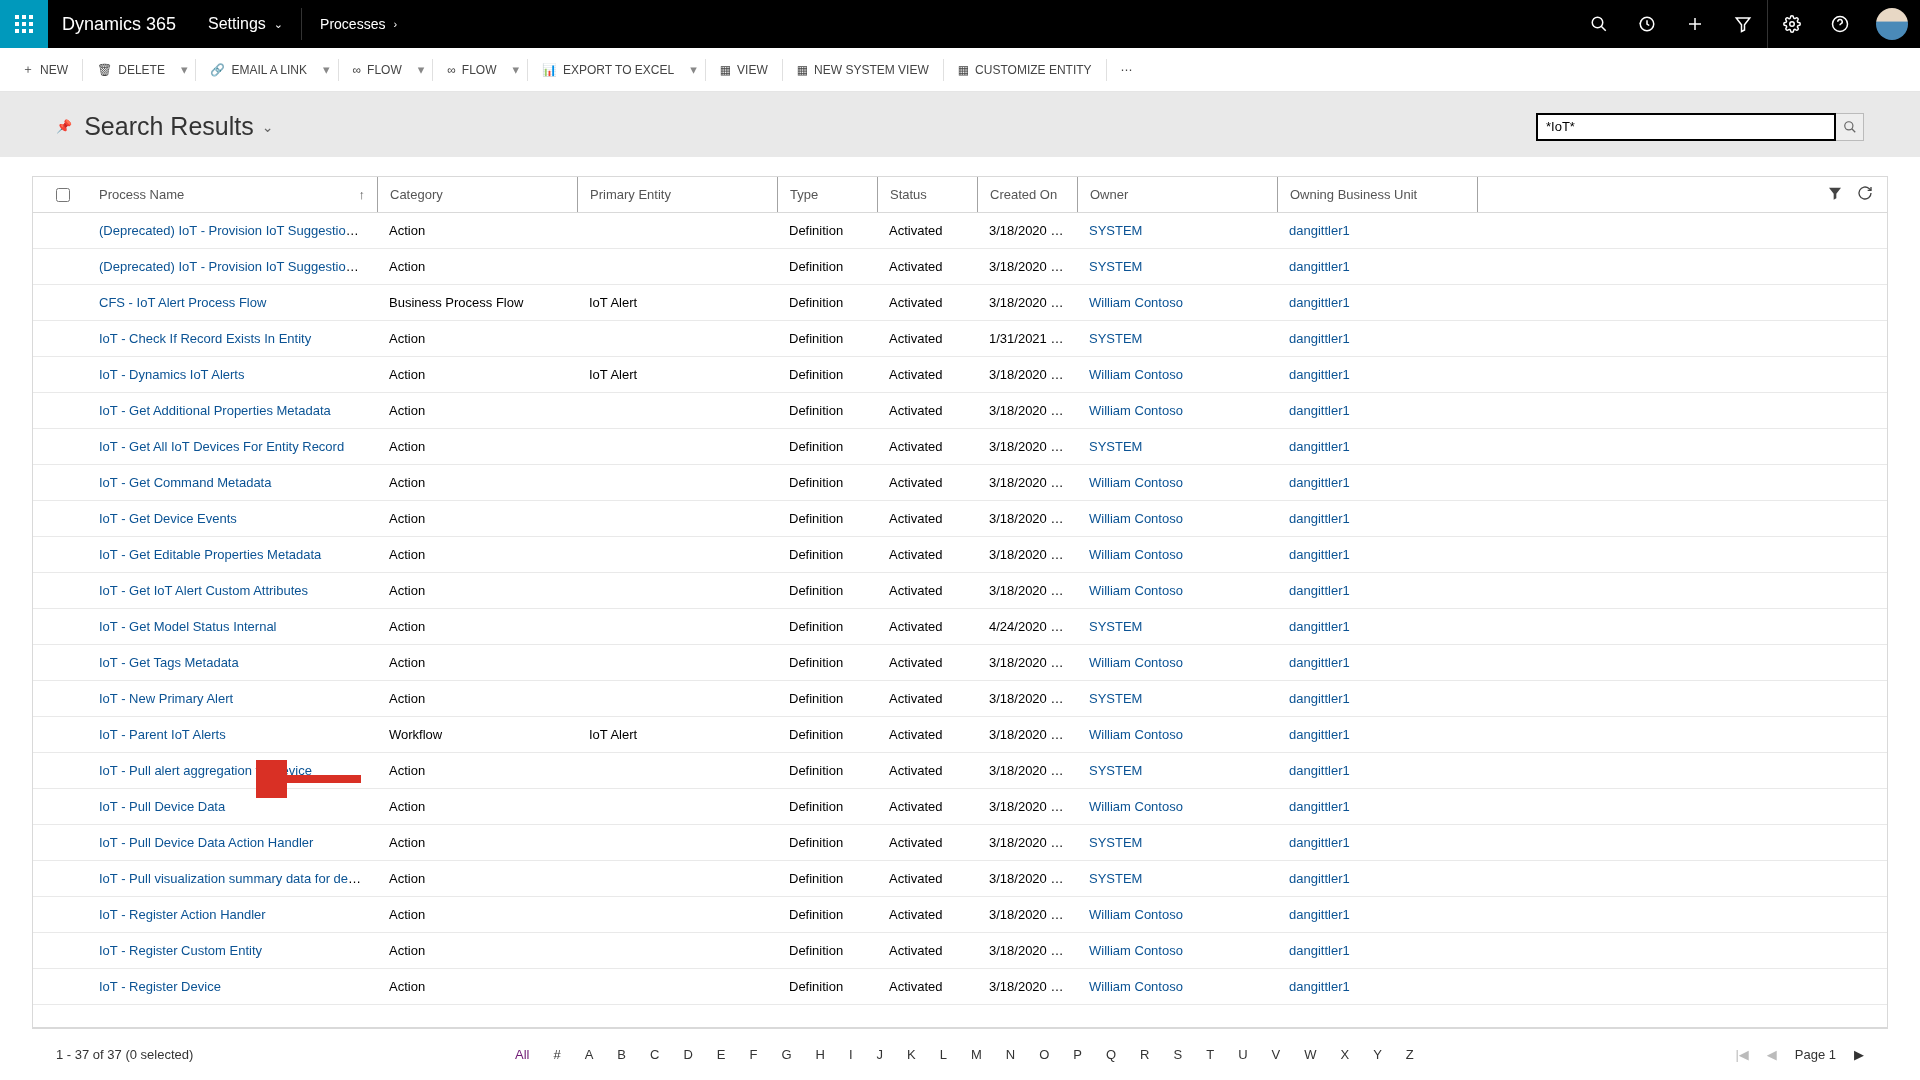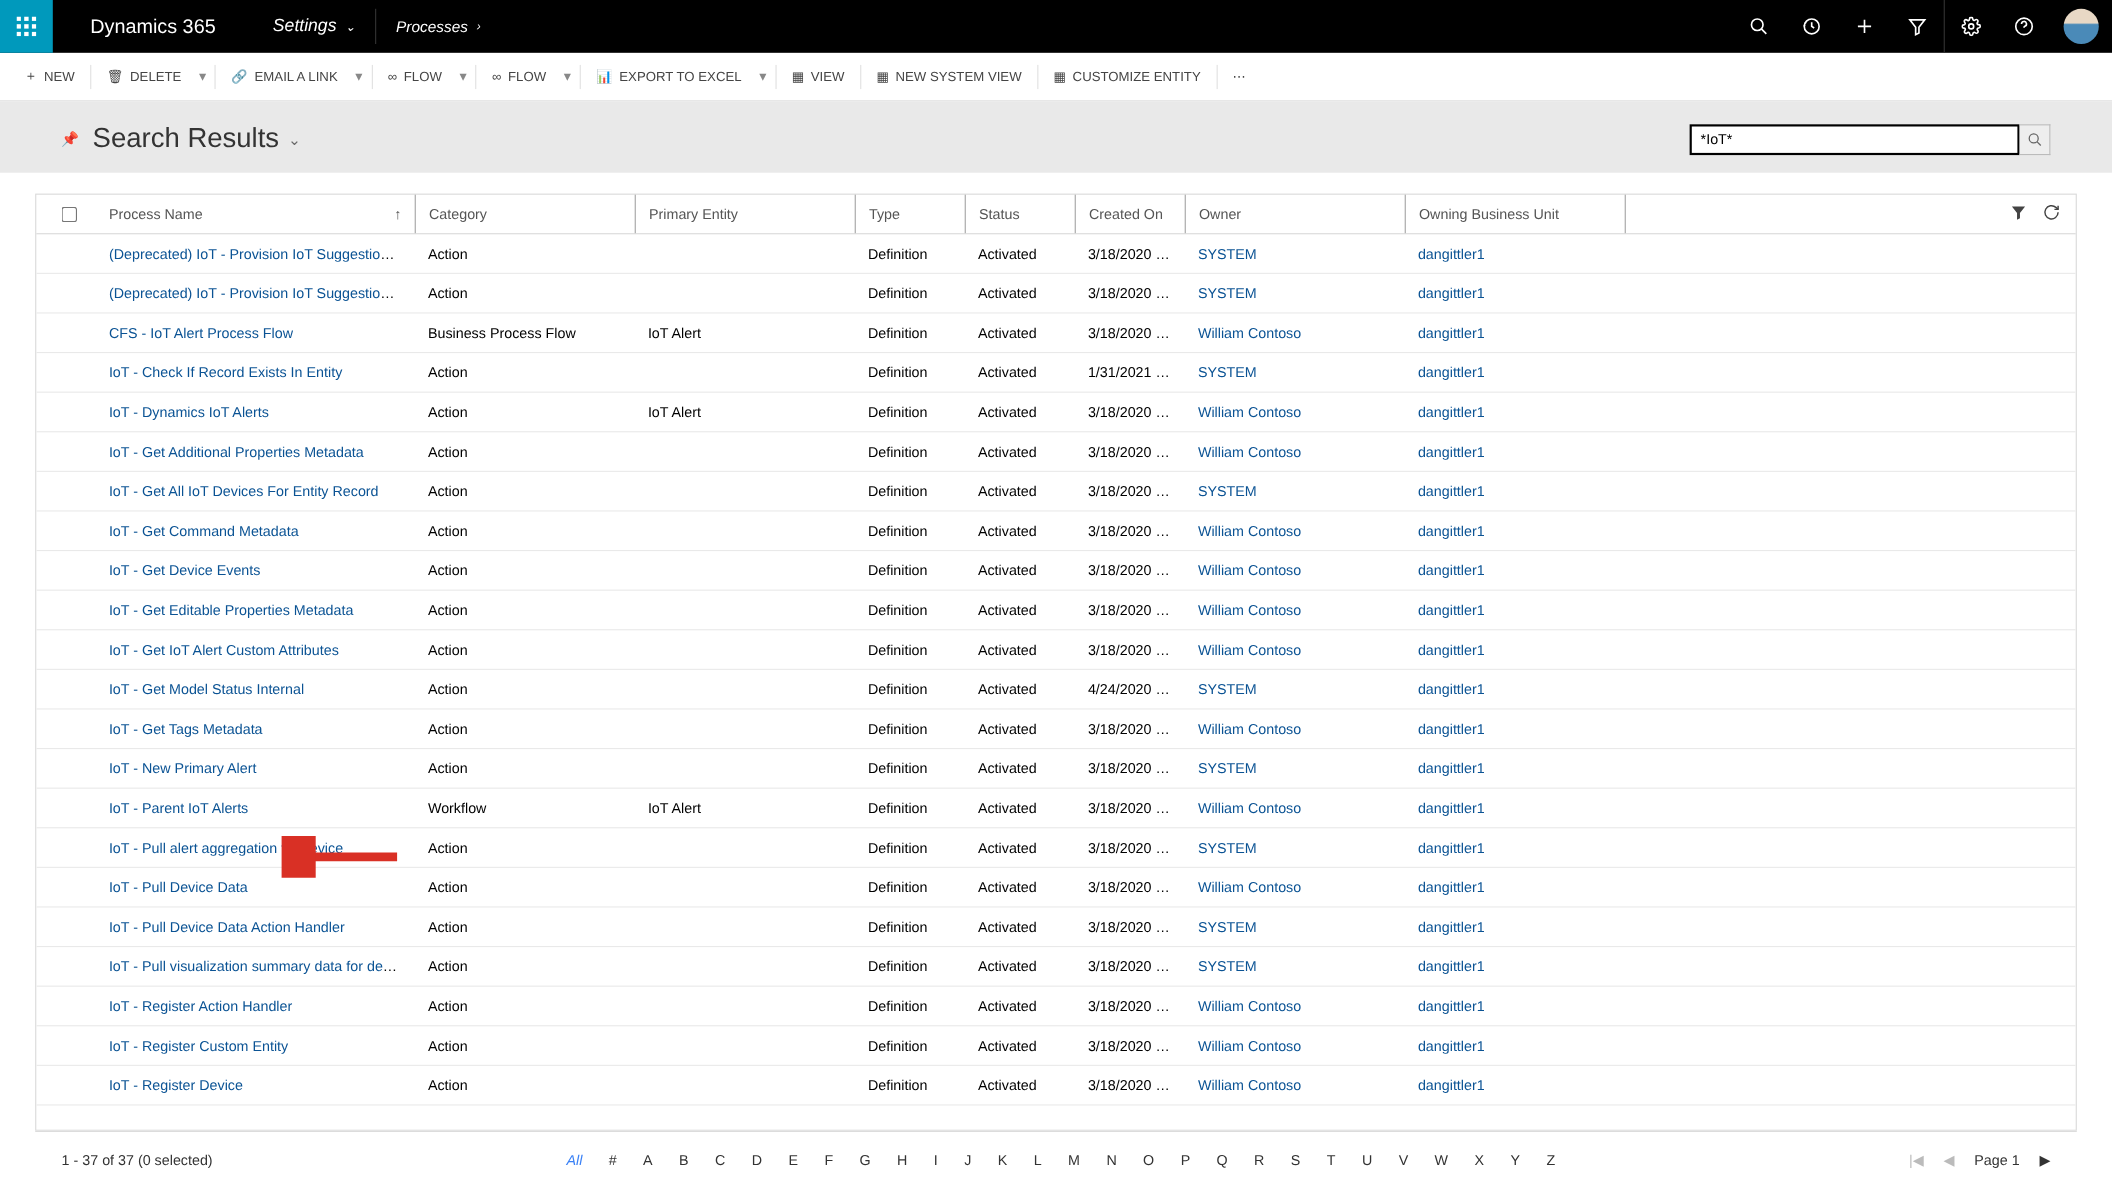--- a/index.html
+++ b/index.html
@@ -2,22 +2,22 @@
 <html><head>
 <meta charset="utf-8">
 <style>
 * { margin:0; padding:0; box-sizing:border-box; }
 body { font-family:"Segoe UI",Arial,sans-serif; font-size:13px; background:#fff; width:1920px; height:1080px; overflow:hidden; position:relative; }
 
 
 .topnav { background:#000; color:#fff; height:48px; display:flex; align-items:center; }
 .waffle { width:48px; height:48px; background:#0099bc; display:flex; align-items:center; justify-content:center; cursor:pointer; }
 .waffle svg { width:18px; height:18px; }
-.brand { font-size:18px; font-weight:400; padding:0 34px; }
-.navbtn { padding:0 18px; height:32px; display:flex; align-items:center; font-size:16px; cursor:pointer; gap:8px;font-style:italic; }
+.brand { font-size:18px; font-weight:400; padding:0 14px; }
+.navbtn { padding:0 18px; height:32px; display:flex; align-items:center; font-size:16px; cursor:pointer; gap:8px; }
 .navbtn.sub { font-size:14px; }
 .topnav .right { margin-left:auto; display:flex; align-items:center; }
 .ricon { width:48px; height:48px; display:flex; align-items:center; justify-content:center; cursor:pointer; }
 .avatar { width:32px; height:32px; border-radius:50%; background:linear-gradient(180deg,#e8d8c5 40%,#4a8ab8 45%); margin:0 12px; cursor:pointer; }
 
 
 .cmdbar { height:44px; border-bottom:1px solid #e5e5e5; display:flex; align-items:center; padding:0 12px; gap:2px; }
 .cmdbtn { display:flex; align-items:center; gap:6px; padding:6px 10px; font-size:12px; color:#444; cursor:pointer; }
 .cmddrop { padding:6px 4px; cursor:pointer; color:#888; }
 .cmdsep { width:1px; height:22px; background:#e0e0e0; margin:0 2px; }
@@ -50,21 +50,21 @@
 .c-type   { width:100px; }
 .c-status { width:100px; }
 .c-created{ width:100px; }
 .c-owner  { width:200px; }
 .c-bu     { width:200px; }
 
 
 .footer { position:absolute; bottom:0; left:32px; right:32px; height:52px; display:flex; align-items:center; border-top:1px solid #d9d9d9; background:#fff; padding:0 24px; }
 .range { color:#333; font-size:13px; }
 .letters { flex:1; display:flex; justify-content:center; gap:24px; color:#333; }
-.letters span.all { color:#3b82f6; cursor:pointer;font-style:italic; }
+.letters span.all { color:#701a75; cursor:pointer; }
 .letters span { cursor:pointer; font-size:13px; }
 .pager { display:flex; align-items:center; gap:18px; color:#333; }
 .pager .pi { cursor:pointer; }
 .pager .di { color:#bbb; }
 
 
 .arrow { position:absolute; left:256px; top:760px; pointer-events:none; }
 
 input[type=checkbox]{ width:14px; height:14px; }
 

